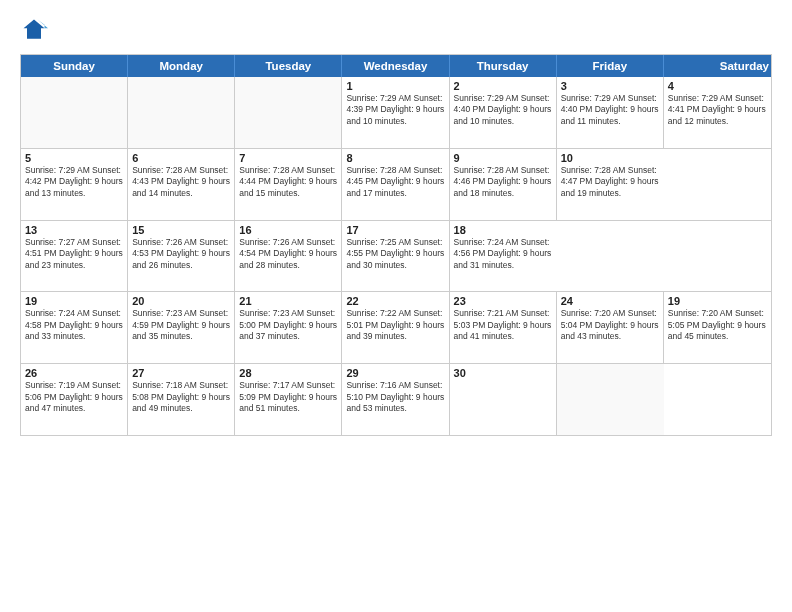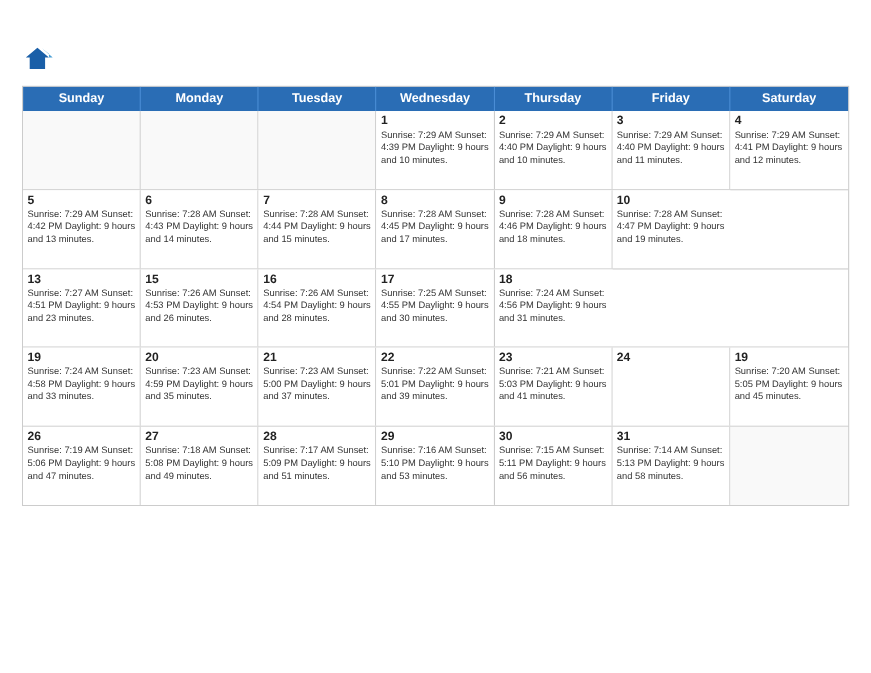--- a/index.html
+++ b/index.html
@@ -9,21 +9,20 @@
       width: 792px;
       height: 612px;
       overflow: hidden;
     }
     .page {
       width: 792px;
       height: 448px;
       padding: 16px 20px 12px 20px;
       display: flex;
       flex-direction: column;
-      margin-top: 24px;
     }
     .header {
       display: flex;
       justify-content: space-between;
       align-items: flex-start;
       margin-bottom: 10px;
     }
     .logo {
       display: flex;
       align-items: center;
@@ -72,21 +71,21 @@
       background: #2a6db5;
     }
     .cal-header-cell {
       color: #fff;
       font-size: 11.5px;
       font-weight: bold;
       text-align: center;
       padding: 5px 2px;
       border-right: 1px solid #4a8dd5;
     }
-    .cal-header-cell:last-child { border-right: none; }
+    .cal-header-cell:last-child { border-right: none; text-align: right; }
     .cal-body {
       flex: 1;
       display: flex;
       flex-direction: column;
     }
     .cal-row {
       display: grid;
       grid-template-columns: repeat(7, 1fr);
       flex: 1;
       border-top: 1px solid #ccc;
@@ -292,20 +291,24 @@
           </div>
           <div class="cal-cell">
             <div class="day-num">23</div>
             <div class="day-info">Sunrise: 7:21 AM
 Sunset: 5:03 PM
 Daylight: 9 hours
 and 41 minutes.</div>
           </div>
           <div class="cal-cell">
             <div class="day-num">24</div>
+            <div class="day-info">Sunrise: 7:20 AM
+Sunset: 5:04 PM
+Daylight: 9 hours
+and 43 minutes.</div>
           </div>
           <div class="cal-cell">
             <div class="day-num">19</div>
             <div class="day-info">Sunrise: 7:20 AM
 Sunset: 5:05 PM
 Daylight: 9 hours
 and 45 minutes.</div>
           </div>
         </div>
         <div class="cal-row">
@@ -332,29 +335,18 @@
           </div>
           <div class="cal-cell">
             <div class="day-num">29</div>
             <div class="day-info">Sunrise: 7:16 AM
 Sunset: 5:10 PM
 Daylight: 9 hours
 and 53 minutes.</div>
           </div>
           <div class="cal-cell">
             <div class="day-num">30</div>
-            <div class="day-info">Sunrise: 7:15 AM
-Sunset: 5:11 PM
-Daylight: 9 hours
-and 56 minutes.</div>
-          </div>
-          <div class="cal-cell">
-            <div class="day-num">31</div>
-            <div class="day-info">Sunrise: 7:14 AM
-Sunset: 5:13 PM
-Daylight: 9 hours
-and 58 minutes.</div>
           </div>
           <div class="cal-cell empty"></div>
         </div>
       </div>
   </div>
 </div>
 
 </body></html>

